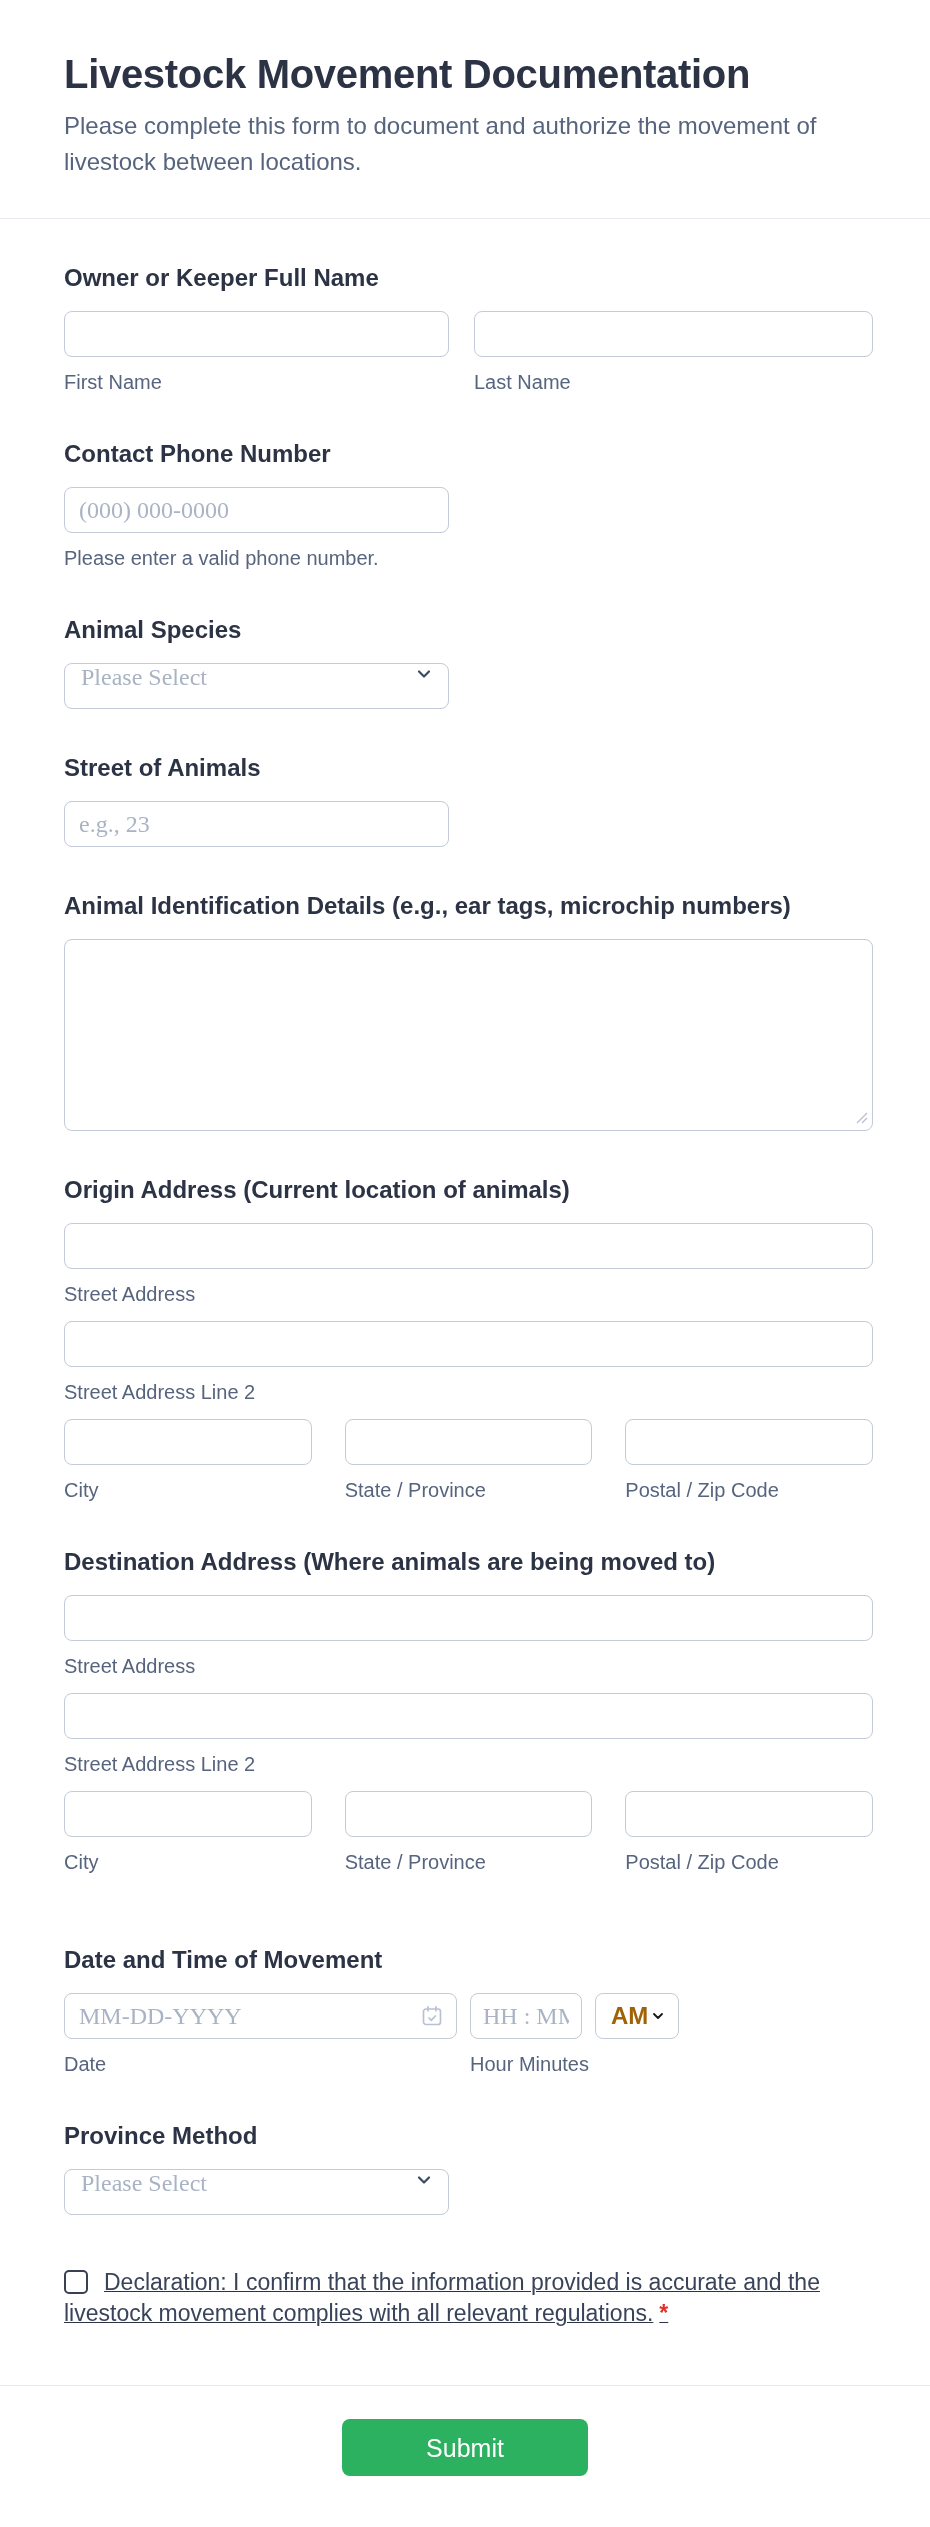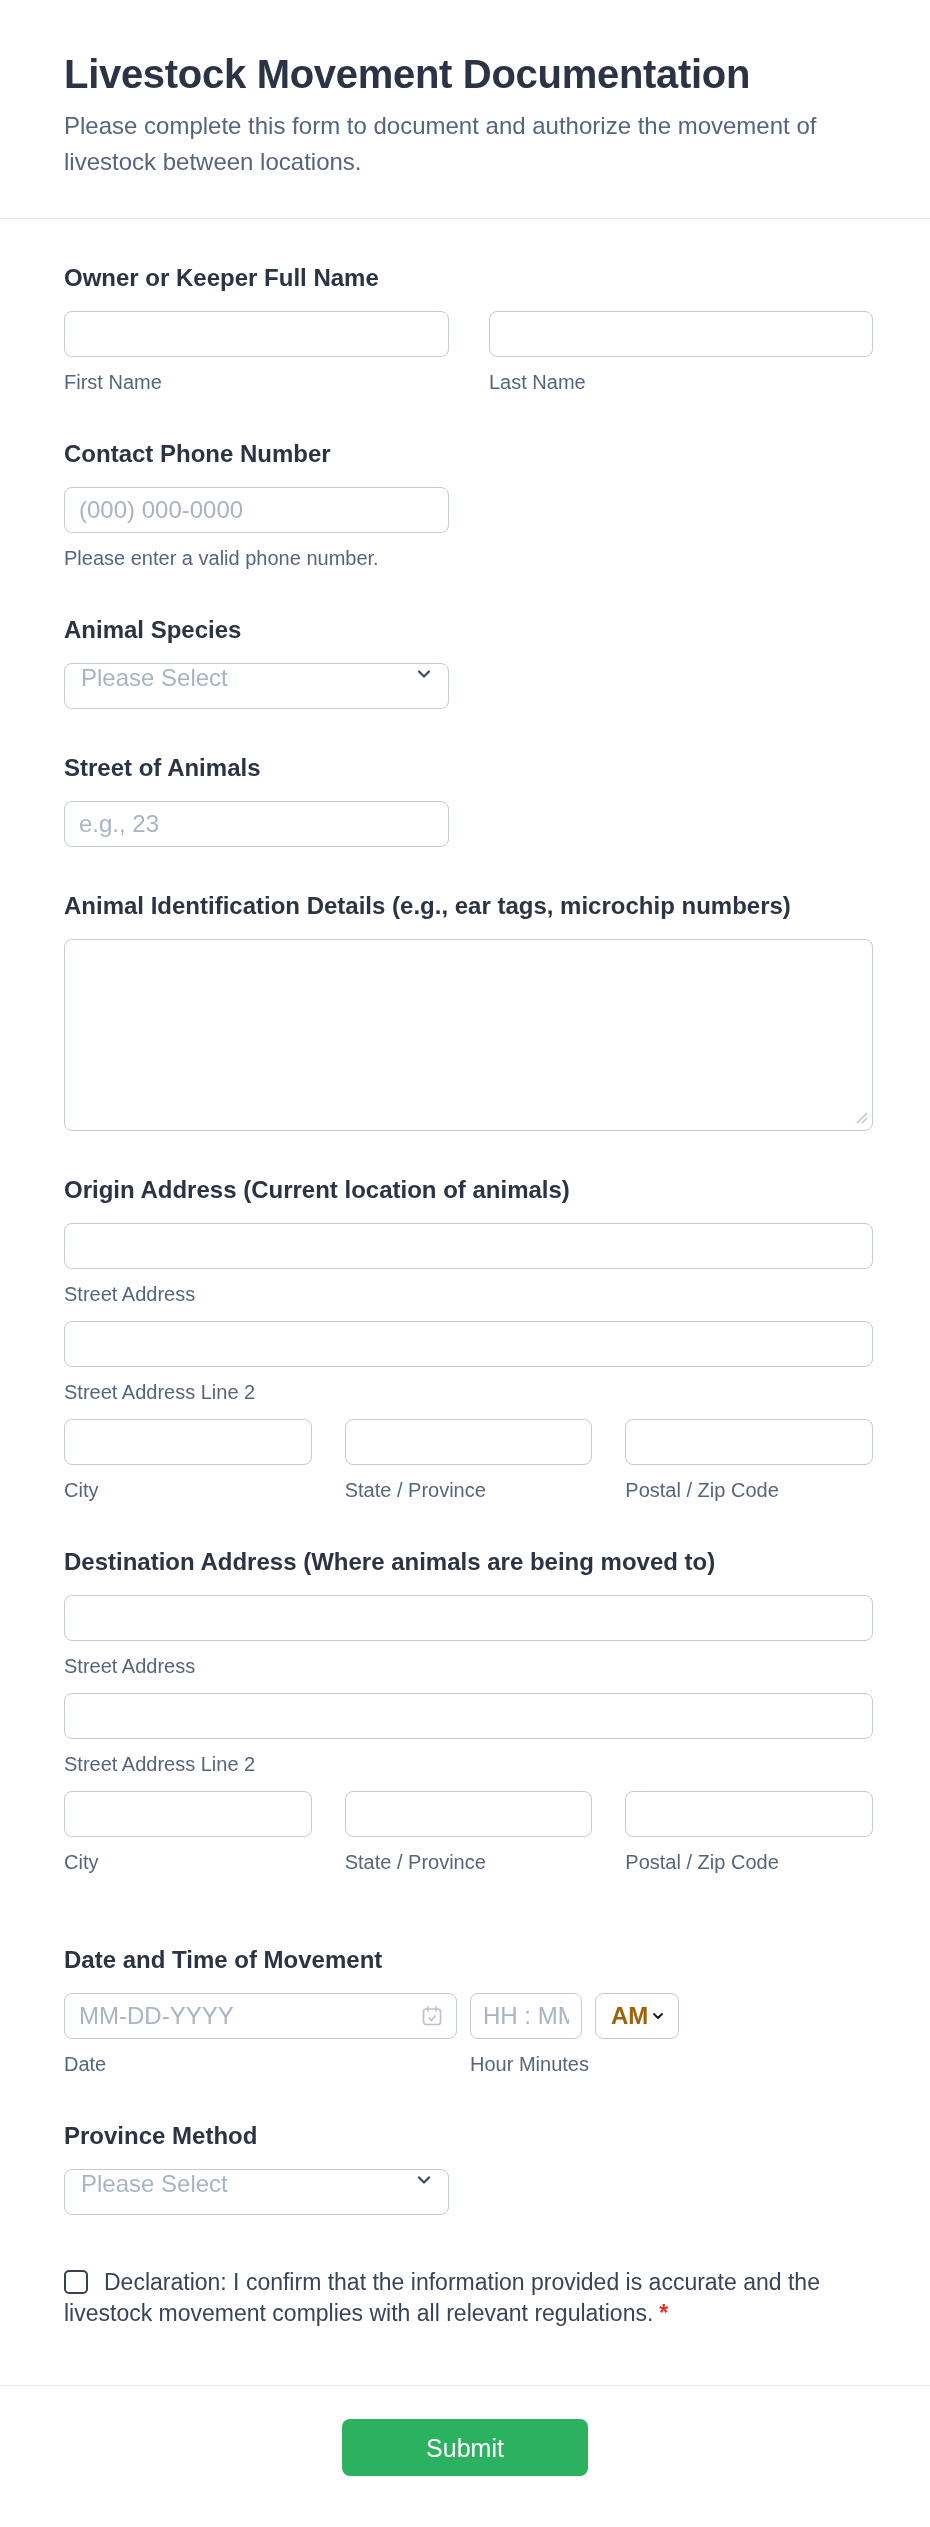--- a/index.html
+++ b/index.html
@@ -9,33 +9,33 @@
     font-family:"Liberation Sans", sans-serif;
     color:#2c3345;
   }
   .header { padding:52px 64px 38px 64px; border-bottom:1px solid #e6e9ef; }
   .title { margin:0 0 12px 0; font-size:40px; line-height:44px; font-weight:700; color:#2c3345; letter-spacing:-0.3px; }
   .subtitle { margin:0; font-size:24px; line-height:36px; color:#57647e; max-width:780px; }
 
   .form { padding:0 57px 0 64px; }
   .q { margin-top:44px; }
   .q-datetime { margin-top:70px; }
-  .q-declaration { margin-top:52px; }
+  .q-declaration { margin-top:52px;text-decoration:underline; }
   .qlabel { font-size:24px; line-height:30px; font-weight:600; color:#2c3345; margin-bottom:18px; }
 
   .inp, .ta, .selectbox {
     border:1px solid #c3cad8; border-radius:8px; background:#fff;
-    font-family:Liberation Sans, sans-serif;
+    font-family:Liberation Serif, serif;
     font-size:24px; color:#2c3345; outline:none;
   }
   .inp { height:46px; padding:0 14px; width:100%; }
   .inp::placeholder { color:#a9b3c4; opacity:1; }
   .short { width:385px; }
 
-  .row2 { display:flex; gap:40px; }
+  .row2 { display:flex; gap:25px; }
   .row2 .field:first-child { width:385px; flex:0 0 385px; }
   .row2 .field:last-child { flex:1; }
   .row3 { display:flex; gap:33px; }
   .row3 .field { flex:1; min-width:0; }
   .addr-row { margin-top:14px; }
 
   .sublabel { margin-top:13px; font-size:20px; line-height:25px; color:#57647e; }
   .helper { margin-top:13px; font-size:20px; line-height:25px; color:#57647e; }
 
   .selectbox { height:46px; display:flex; align-items:flex-start; justify-content:space-between; padding:0 14px 0 16px; cursor:pointer; }

